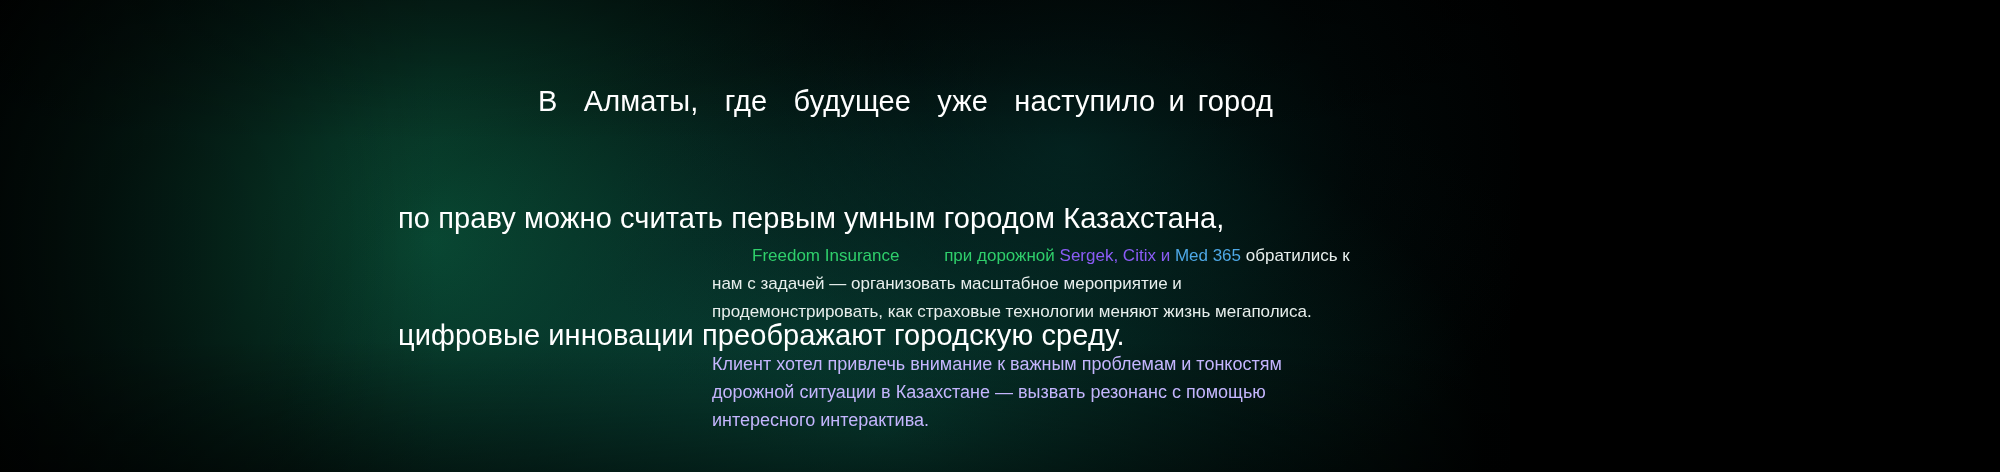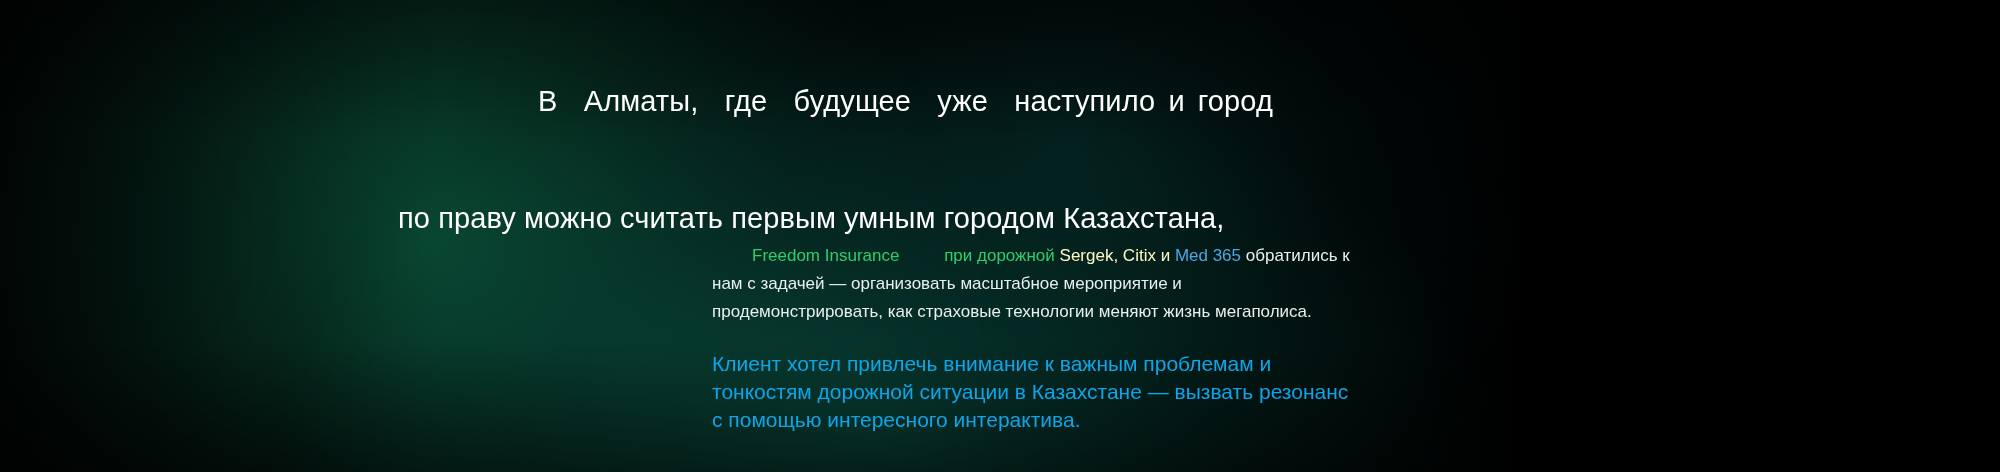--- a/index.html
+++ b/index.html
@@ -82,44 +82,45 @@
     top: 242px;
     width: 640px;
     z-index: 5;
   }
   .lead {
     font-size: 17px;
     line-height: 28px;
     color: #d9e2e0;
   }
   .lead .accent-green { color: #2fcf6b; margin-left: 40px; }
-  .lead .accent-teal { color: #fef9c3; }
+  .lead .accent-teal { color: #8b5cf6; }
   .lead .accent-blue { color: #4ea8e6; }
   .lead .white { color: #e8efed; }
   .para {
     margin-top: 24px;
-    font-size: 21px;
+    font-size: 18px;
     line-height: 28px;
-    color: #0ea5e9;
+    color: #c4b5fd;
   }
 </style>
 </head>
 <body>
 
 <div class="page">
 
   <div class="glow-a"></div>
   <div class="glow-b"></div>
   <div class="glow-c"></div>
   <div class="vignette"></div>
   <div class="vignette-v"></div>
 
   <div class="headline">
     <span class="l1">В  Алматы,  где  будущее  уже  наступило и город</span>
     <span class="l2">по праву можно считать первым умным городом Казахстана,</span>
+    <span class="l3">цифровые инновации преображают городскую среду.</span>
   </div>
 
   <div class="body-col">
     <p class="lead">
       <span class="accent-green">Freedom Insurance</span><span class="accent-green"> при дорожной </span><span class="accent-teal">Sergek, Citix</span><span class="accent-teal"> и </span><span class="accent-blue">Med 365</span>
       <span class="white">обратились к нам с задачей — организовать масштабное мероприятие и продемонстрировать, как страховые технологии меняют жизнь мегаполиса.</span>
     </p>
     <p class="para">Клиент хотел привлечь внимание к важным проблемам и тонкостям дорожной ситуации в Казахстане — вызвать резонанс с помощью интересного интерактива.</p>
   </div>
 

